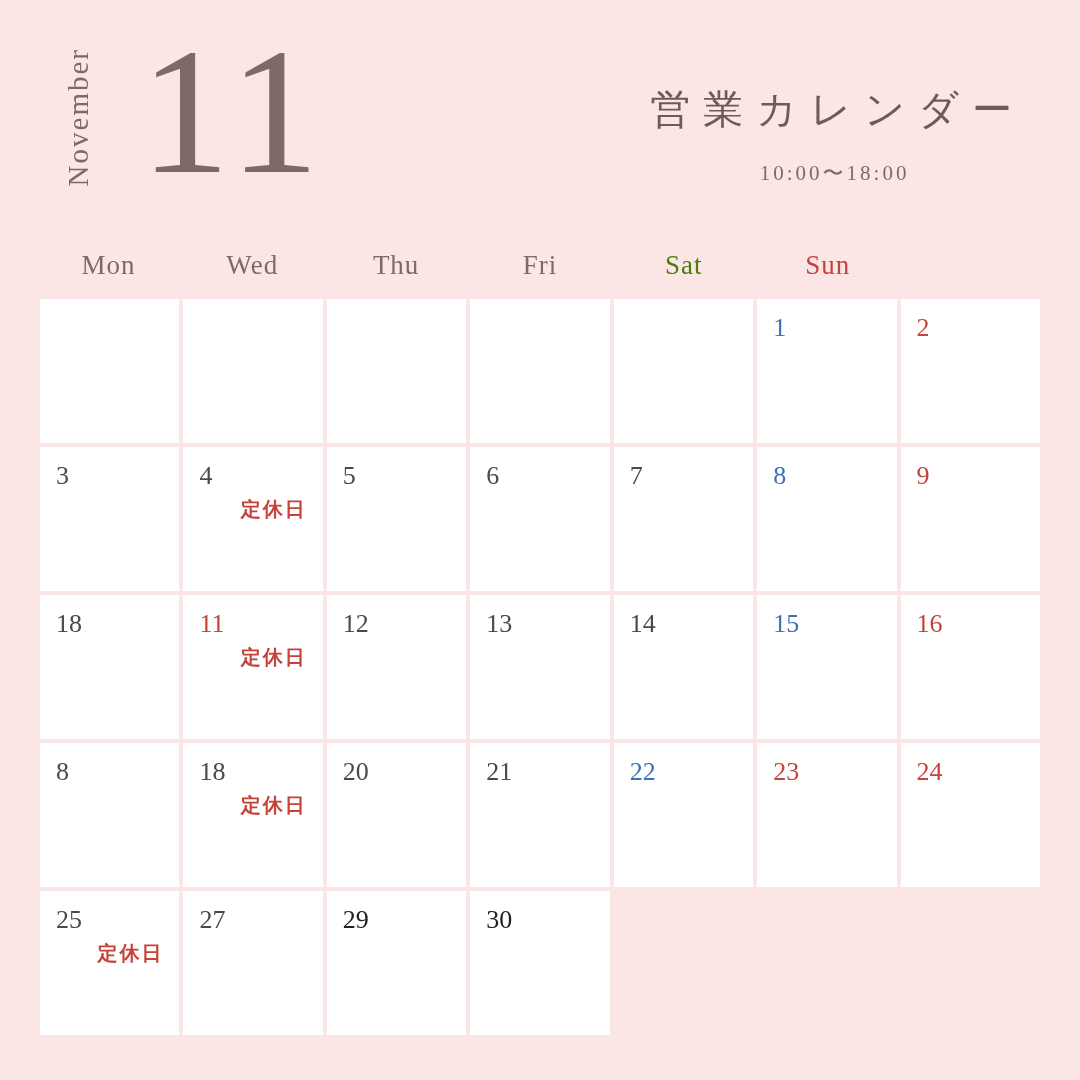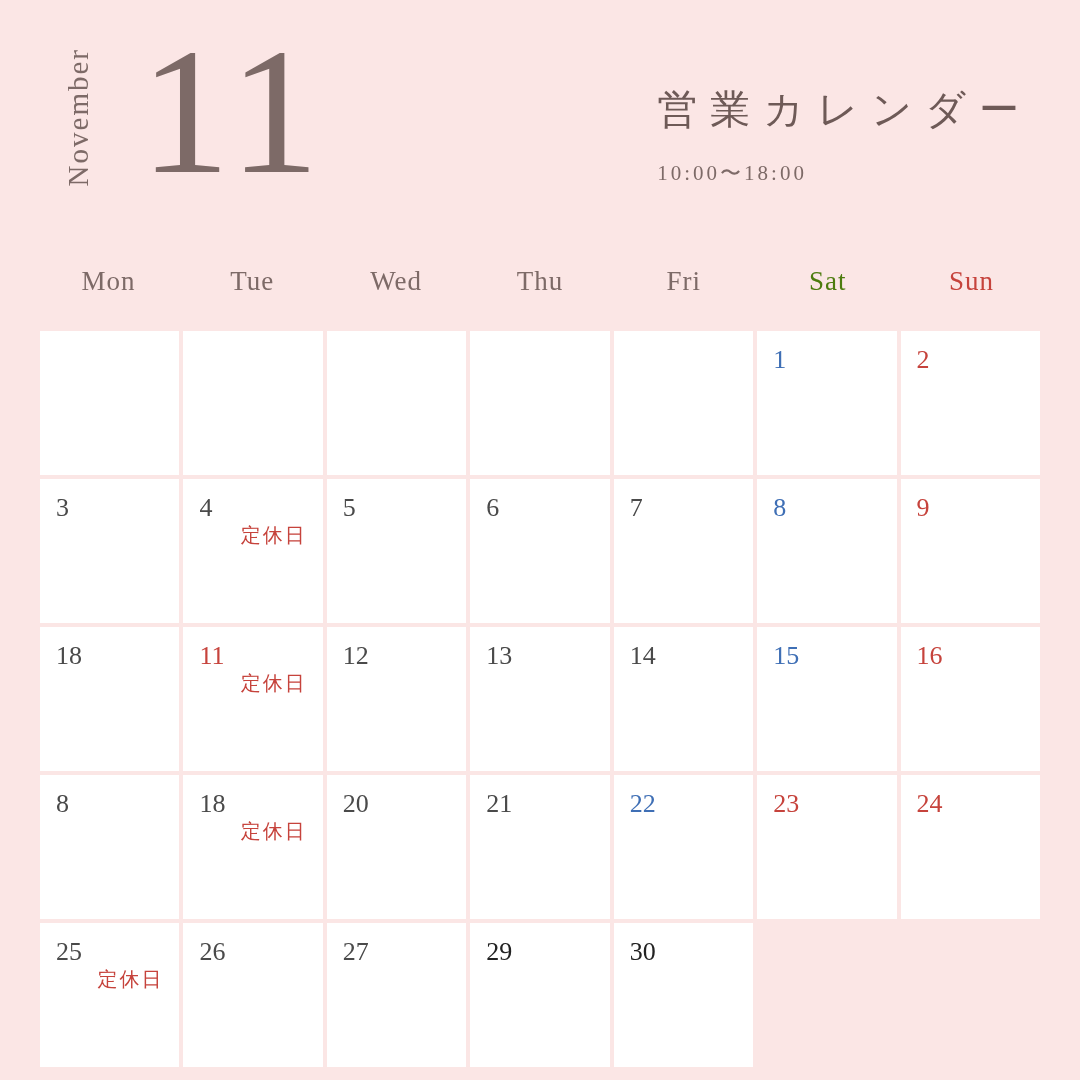--- a/index.html
+++ b/index.html
@@ -44,23 +44,23 @@
     left: 140px;
     top: 22px;
     font-size: 180px;
     line-height: 1;
     color: #7d6a67;
     letter-spacing: 6px;
     font-family: "Liberation Serif", serif;
   }
   .title-block {
     position: absolute;
-    right: 48px;
+    right: 55px;
     top: 82px;
-    text-align: left;
+    text-align: center;
   }
   .title-main {
     font-size: 40px;
     letter-spacing: 13px;
     color: #6e5a57;
     font-family: "Liberation Serif", serif;
     white-space: nowrap;
   }
   .title-hours {
     margin-top: 22px;
@@ -68,21 +68,21 @@
     letter-spacing: 3px;
     color: #7d6a67;
     font-family: Liberation Serif, serif;
     padding-right: 6px;
   }
 
   
   .weekdays {
     display: grid;
     grid-template-columns: repeat(7, 1fr);
-    margin: 16px 40px;
+    margin: 0 40px;
     width: 1000px;
     box-sizing: border-box;
     gap: 7px;
   }
   .weekday {
     text-align: center;
     font-size: 27px;
     color: #7d6a67;
     letter-spacing: 1px;
     padding-bottom: 18px;
@@ -117,45 +117,45 @@
     color: #4a4a4a;
     font-family: "Liberation Serif", serif;
   }
   .daynum.sat { color: #3f6fb5; }
   .daynum.sun { color: #c6433c; }
   .daynum.holiday { color: #c6433c; }
   .daynum.plain { color: #222222; }
   .note {
     position: absolute;
     right: 16px;
-    bottom: 74px;
+    bottom: 68px;
     font-size: 20px;
     letter-spacing: 2px;
     color: #c6433c;
     font-family: "Liberation Serif", serif;
     white-space: nowrap;
+    font-weight: bold;
   }
 </style>
 </head>
 <body>
 
 <div class="page">
 
   <div class="header">
     <div class="month-word">November</div>
     <div class="month-number">11</div>
     <div class="title-block">
       <div class="title-main">営業カレンダー</div>
       <div class="title-hours">10:00〜18:00</div>
     </div>
   </div>
 
   <div class="weekdays">
       <div class="weekday">Mon</div>
-      <div class="weekday">Tue</div>
       <div class="weekday">Wed</div>
       <div class="weekday">Thu</div>
       <div class="weekday">Fri</div>
       <div class="weekday sat">Sat</div>
       <div class="weekday sun">Sun</div>
     </div>
 
   <div class="grid">
       <div class="cell empty"></div>
       <div class="cell empty"></div>
@@ -232,23 +232,20 @@
         <div class="daynum sun">23</div>
       </div>
       <div class="cell">
         <div class="daynum holiday">24</div>
       </div>
       <div class="cell">
         <div class="daynum">25</div>
         <div class="note">定休日</div>
       </div>
       <div class="cell">
-        <div class="daynum">26</div>
-      </div>
-      <div class="cell">
         <div class="daynum">27</div>
       </div>
       <div class="cell">
         <div class="daynum plain">29</div>
       </div>
       <div class="cell">
         <div class="daynum plain">30</div>
       </div>
     </div>
 

